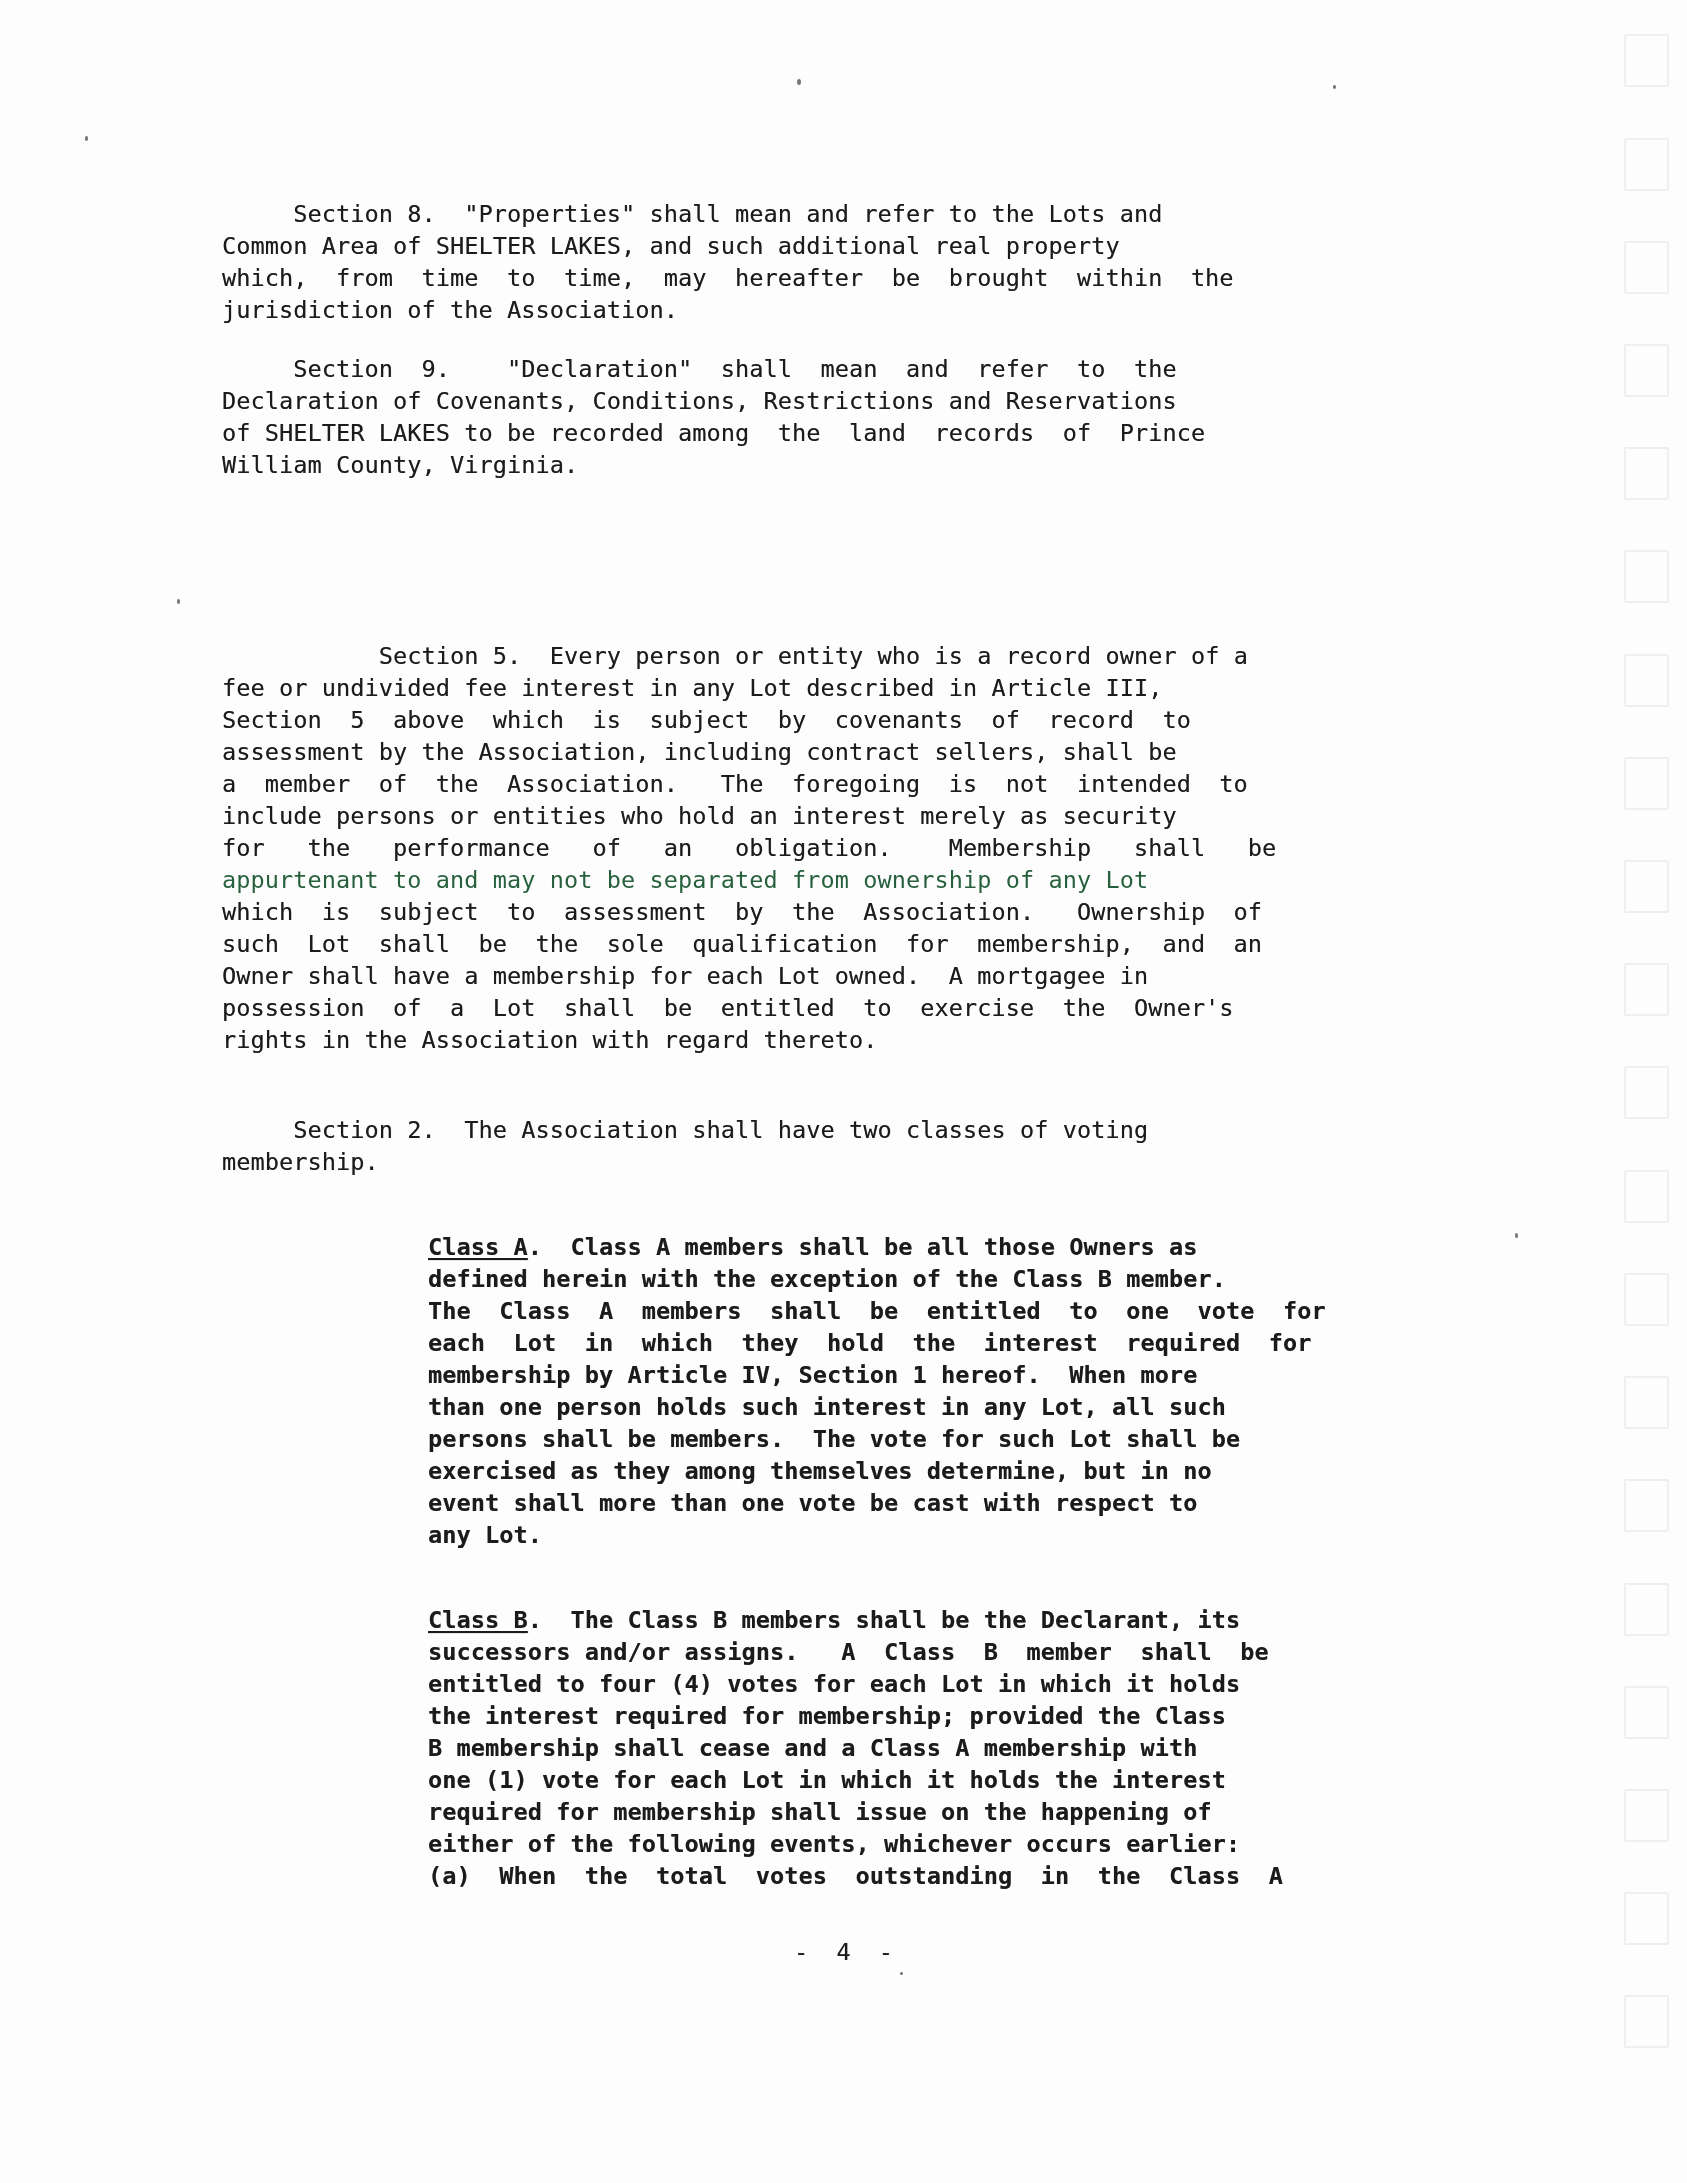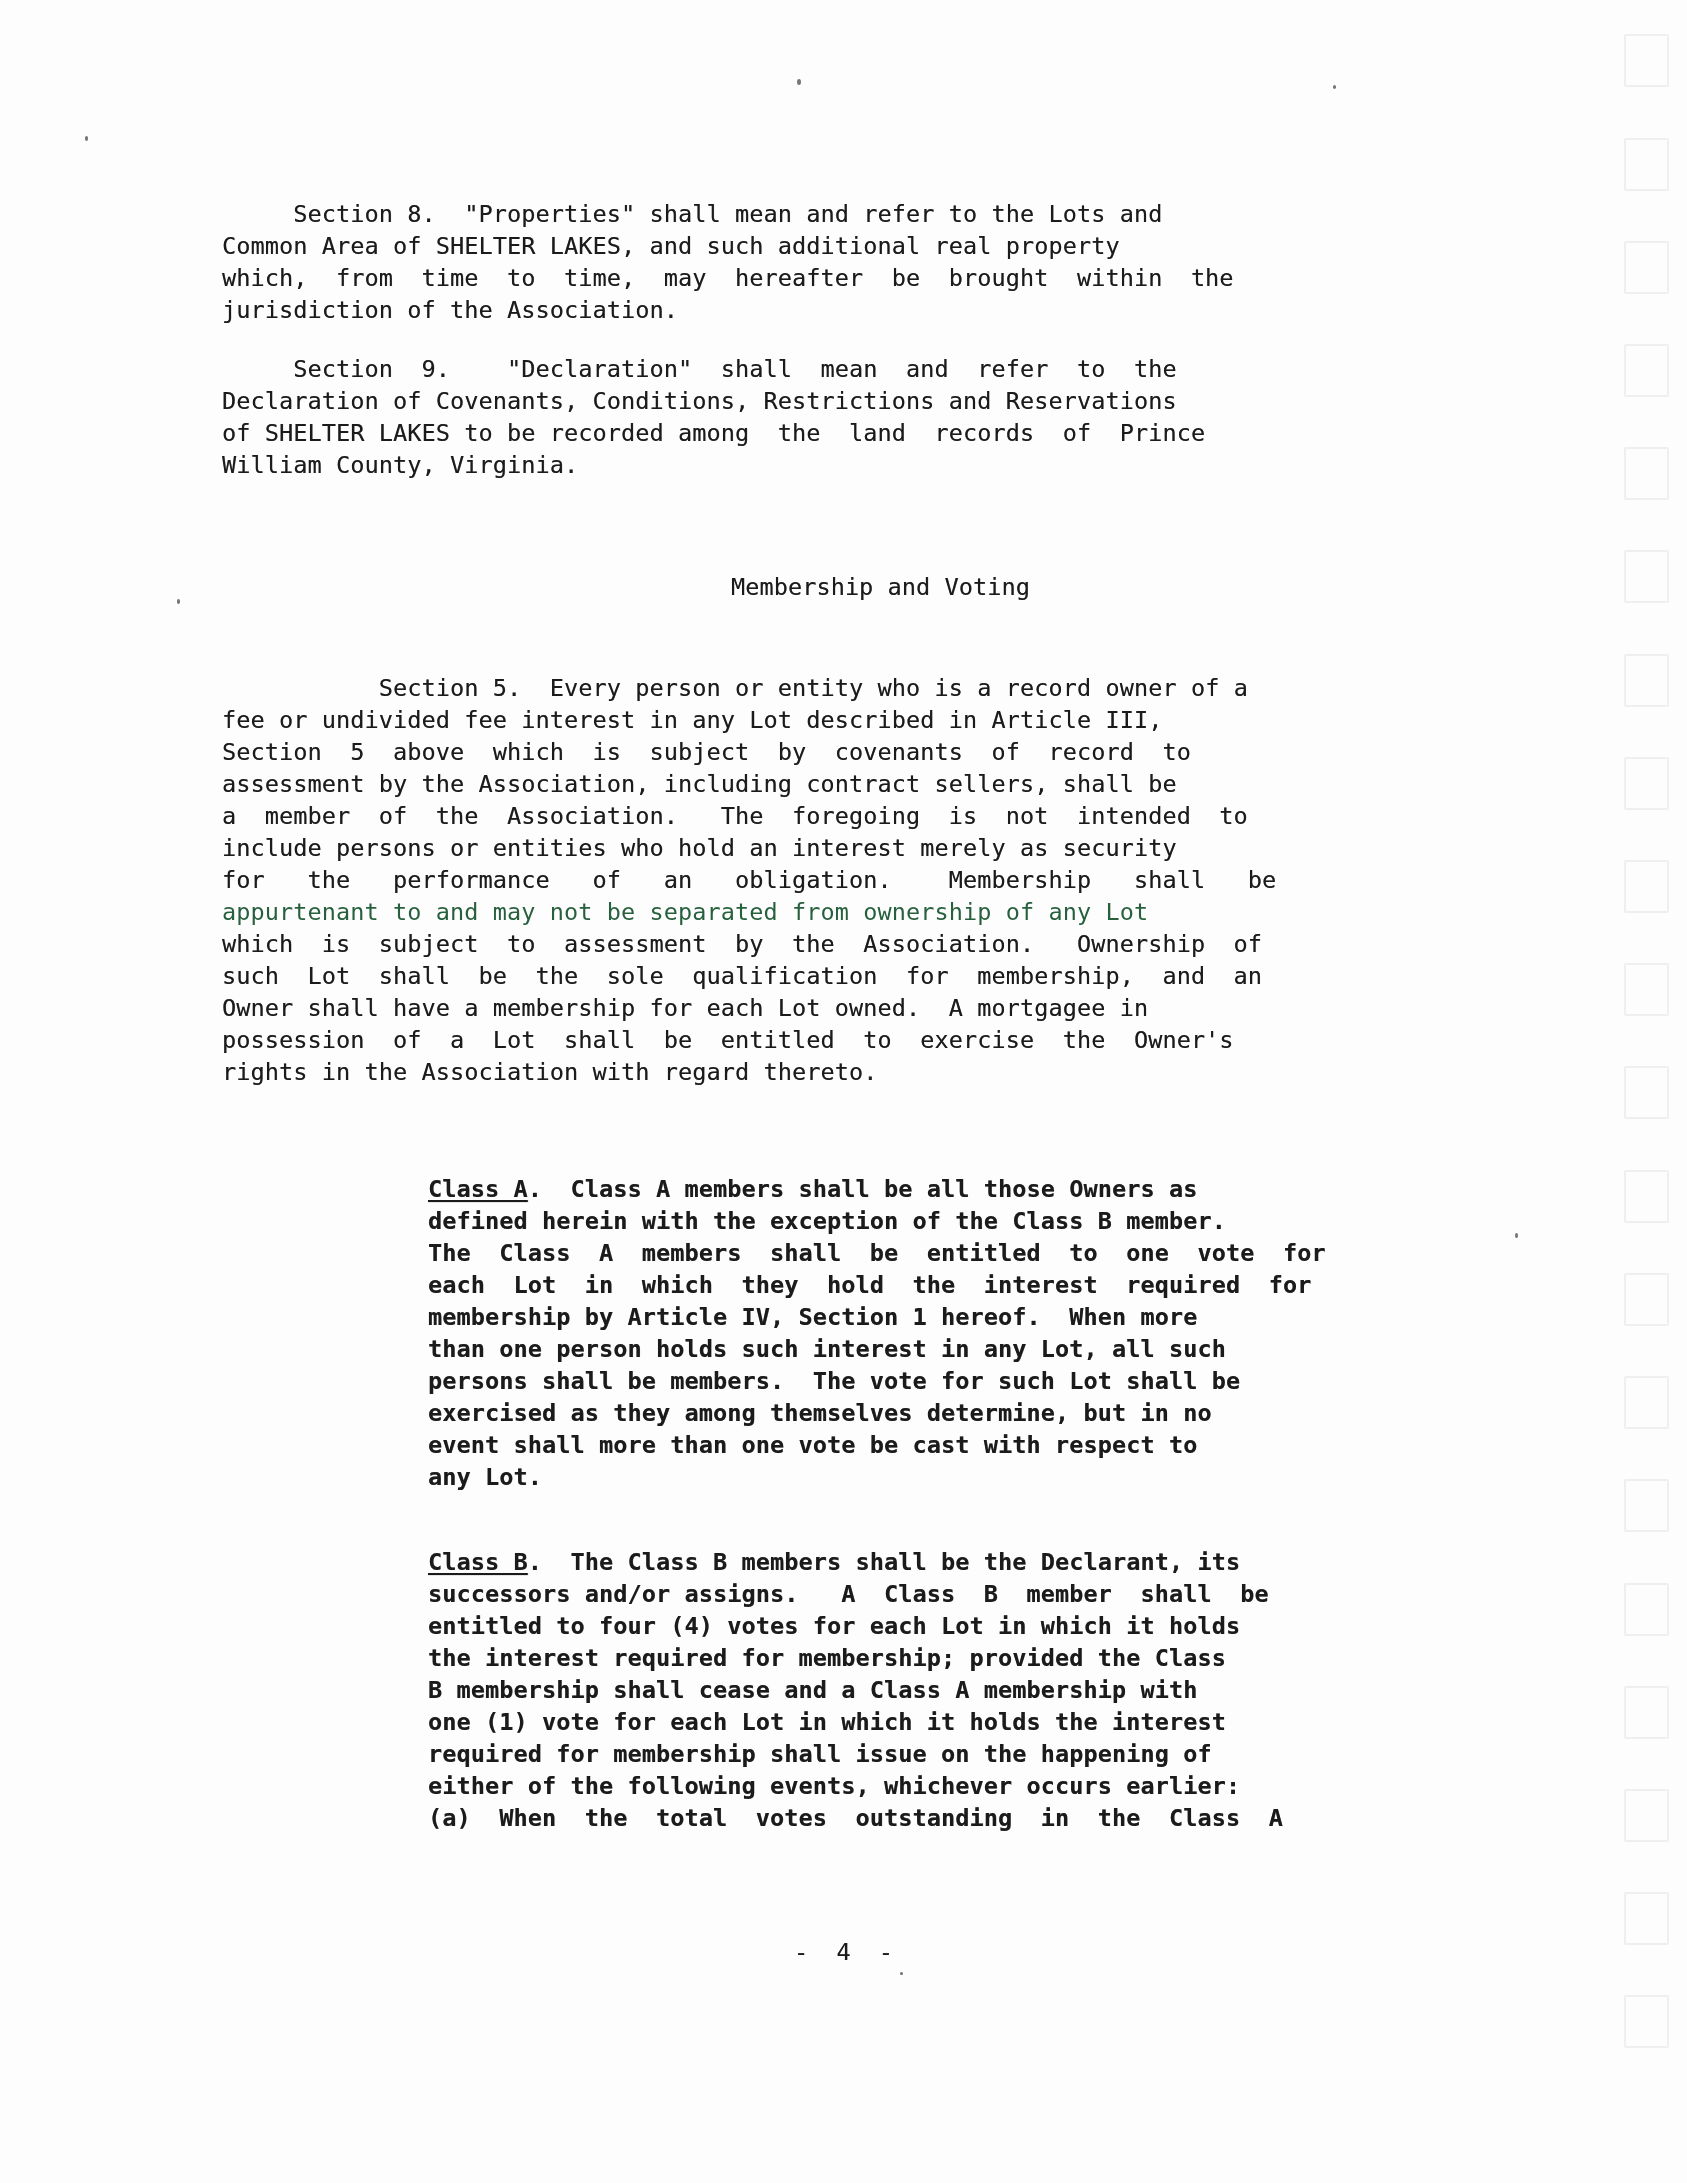--- a/index.html
+++ b/index.html
@@ -138,39 +138,40 @@
 jurisdiction of the Association.</p>
 
     <p class="para">     Section  9.    "Declaration"  shall  mean  and  refer  to  the
 Declaration of Covenants, Conditions, Restrictions and Reservations
 of SHELTER LAKES to be recorded among  the  land  records  of  Prince
 William County, Virginia.</p>
 
     <div class="spacer-sm"></div>
 
     <div class="spacer-lg"></div>
-    <p class="centered">Membership and Voting</p>
 
     <div class="spacer-lg"></div>
     <div class="para">
       <span>     Section 5.  Every person or entity who is a record owner of a</span>
 <span>fee or undivided fee interest in any Lot described in Article III,</span>
 <span>Section  5  above  which  is  subject  by  covenants  of  record  to</span>
 <span>assessment by the Association, including contract sellers, shall be</span>
 <span>a  member  of  the  Association.   The  foregoing  is  not  intended  to</span>
 <span>include persons or entities who hold an interest merely as security</span>
 <span>for   the   performance   of   an   obligation.    Membership   shall   be</span>
 <span class="faded">appurtenant to and may not be separated from ownership of any Lot</span>
 <span>which  is  subject  to  assessment  by  the  Association.   Ownership  of</span>
 <span>such  Lot  shall  be  the  sole  qualification  for  membership,  and  an</span>
 <span>Owner shall have a membership for each Lot owned.  A mortgagee in</span>
 <span>possession  of  a  Lot  shall  be  entitled  to  exercise  the  Owner's</span>
 <span>rights in the Association with regard thereto.</span>
     </div>
 
+    <p class="para">     Section 2.  The Association shall have two classes of voting
+membership.</p>
 
     <div class="spacer-sm"></div>
     <div class="para subblock"><span class="uline">Class A</span><span>.</span><span>  Class A members shall be all those Owners as
 defined herein with the exception of the Class B member.
 The  Class  A  members  shall  be  entitled  to  one  vote  for
 each  Lot  in  which  they  hold  the  interest  required  for
 membership by Article IV, Section 1 hereof.  When more
 than one person holds such interest in any Lot, all such
 persons shall be members.  The vote for such Lot shall be
 exercised as they among themselves determine, but in no

